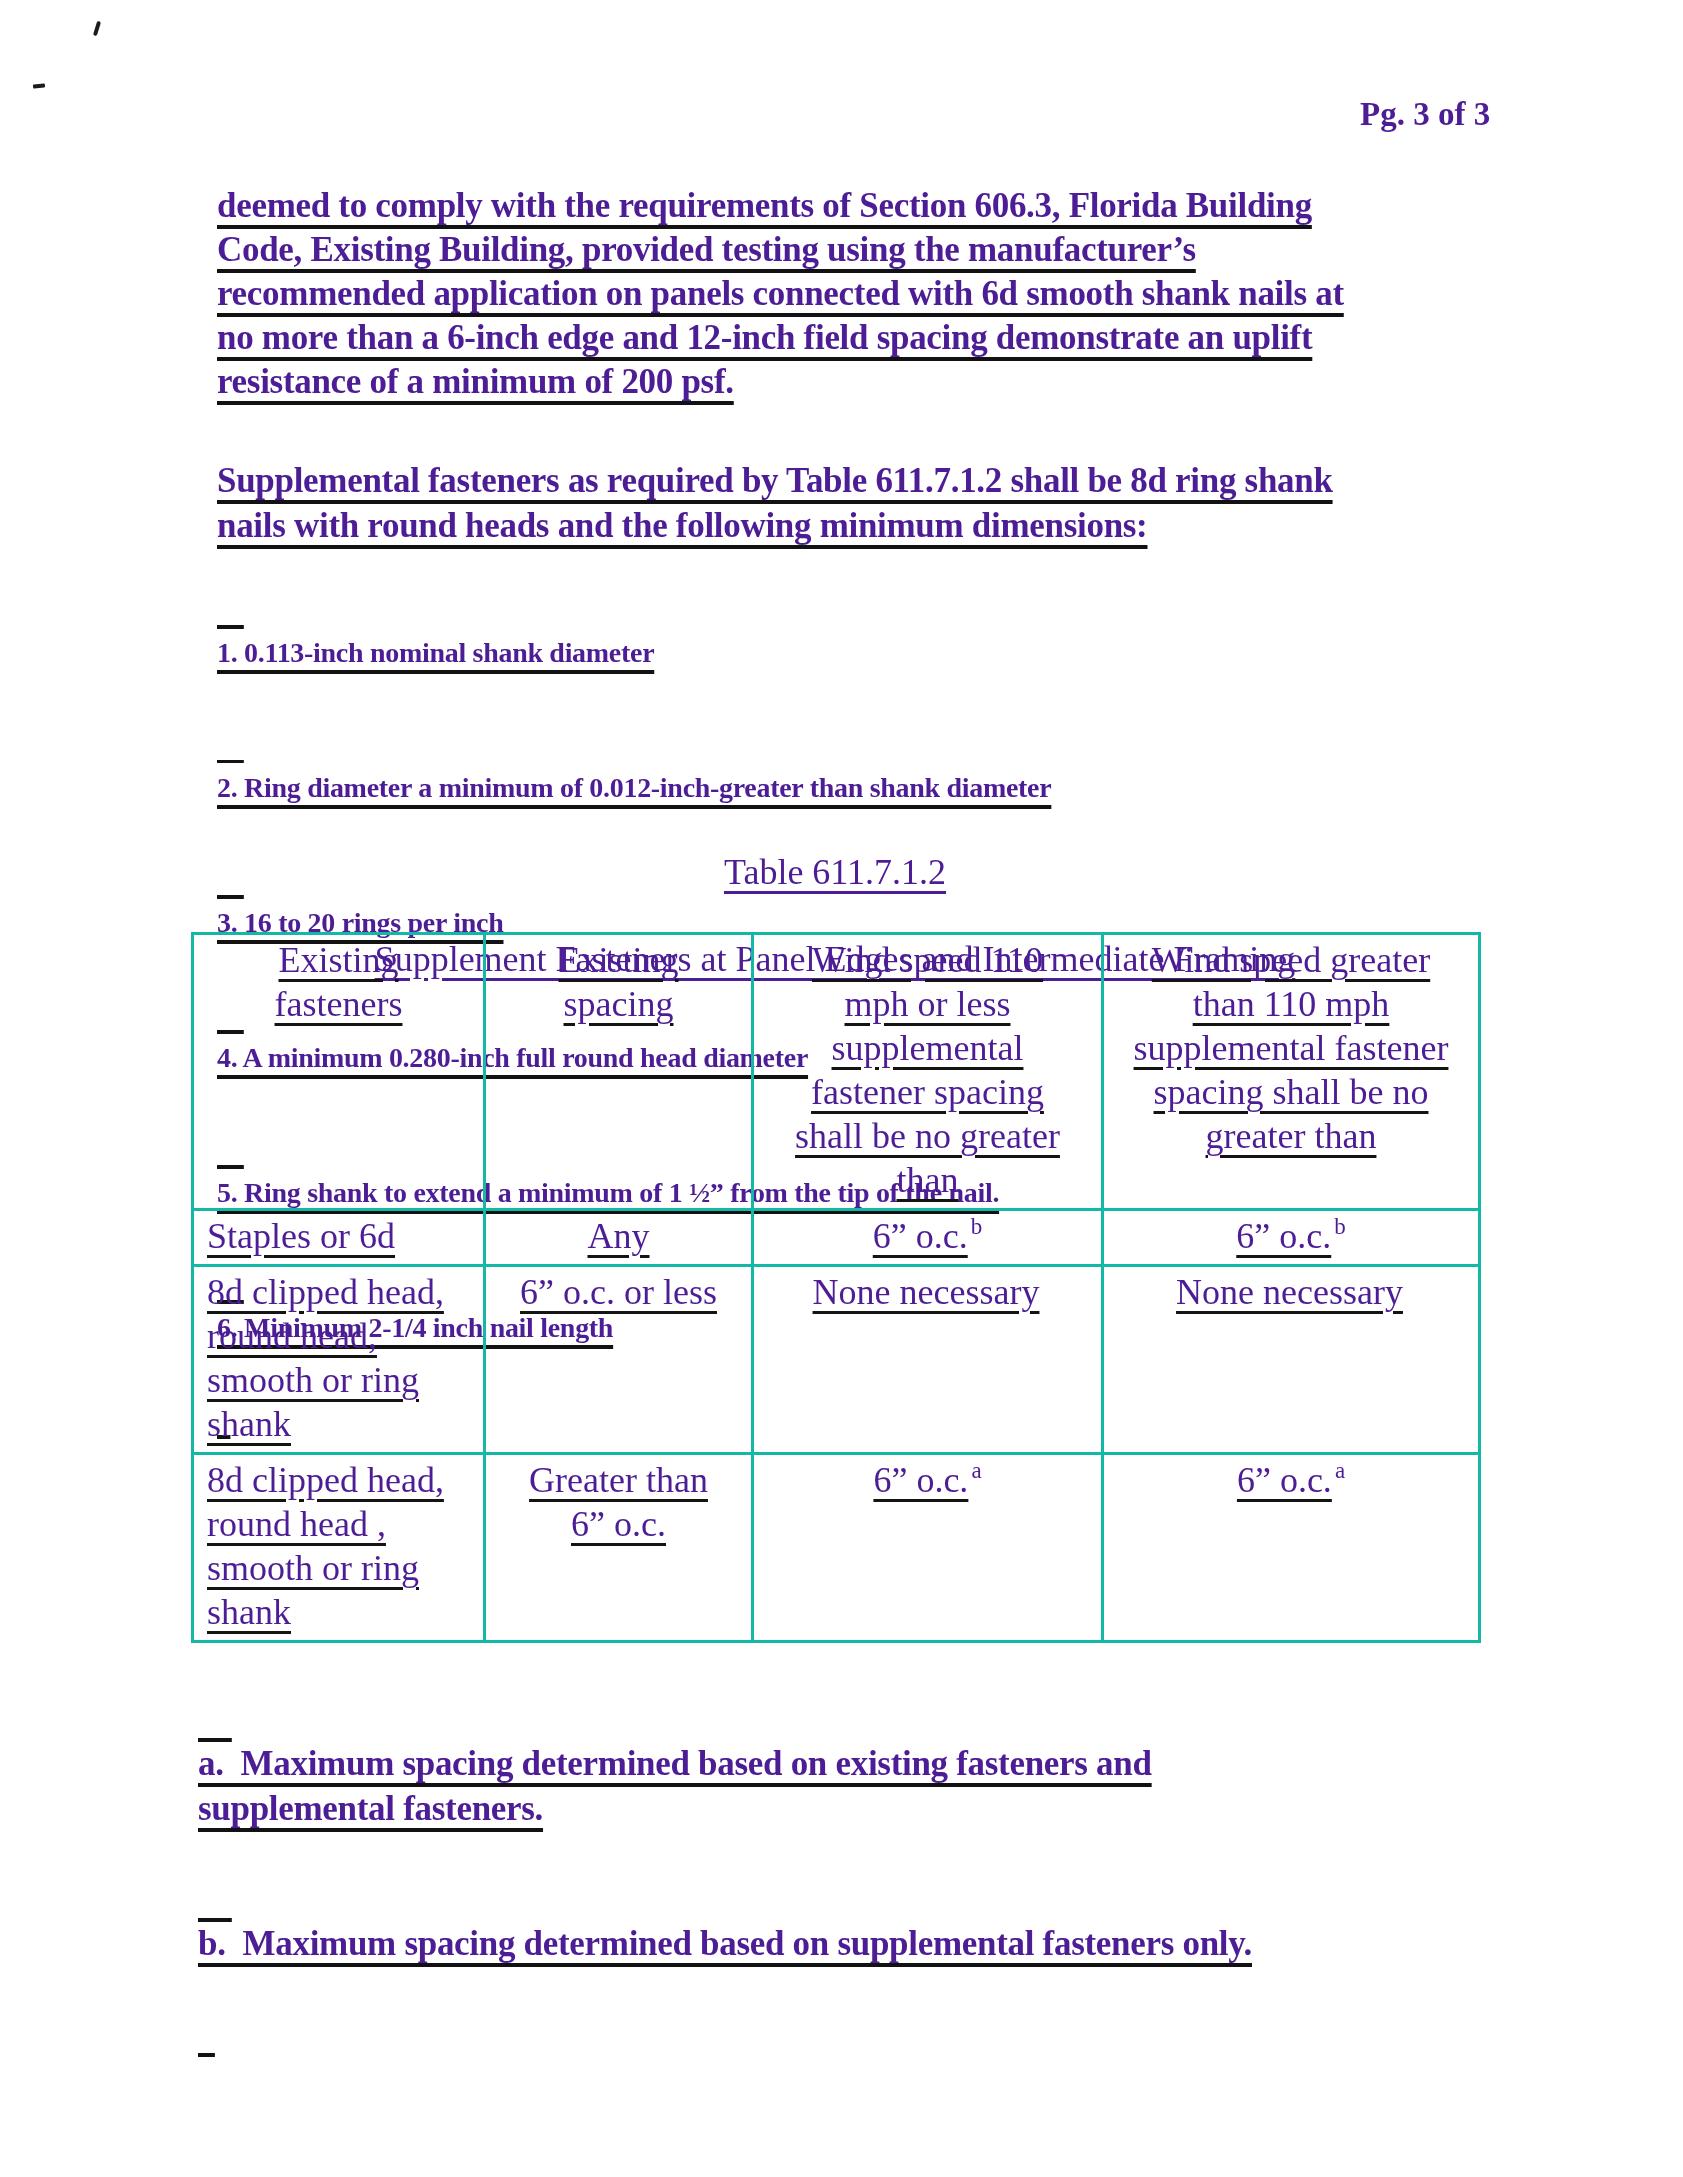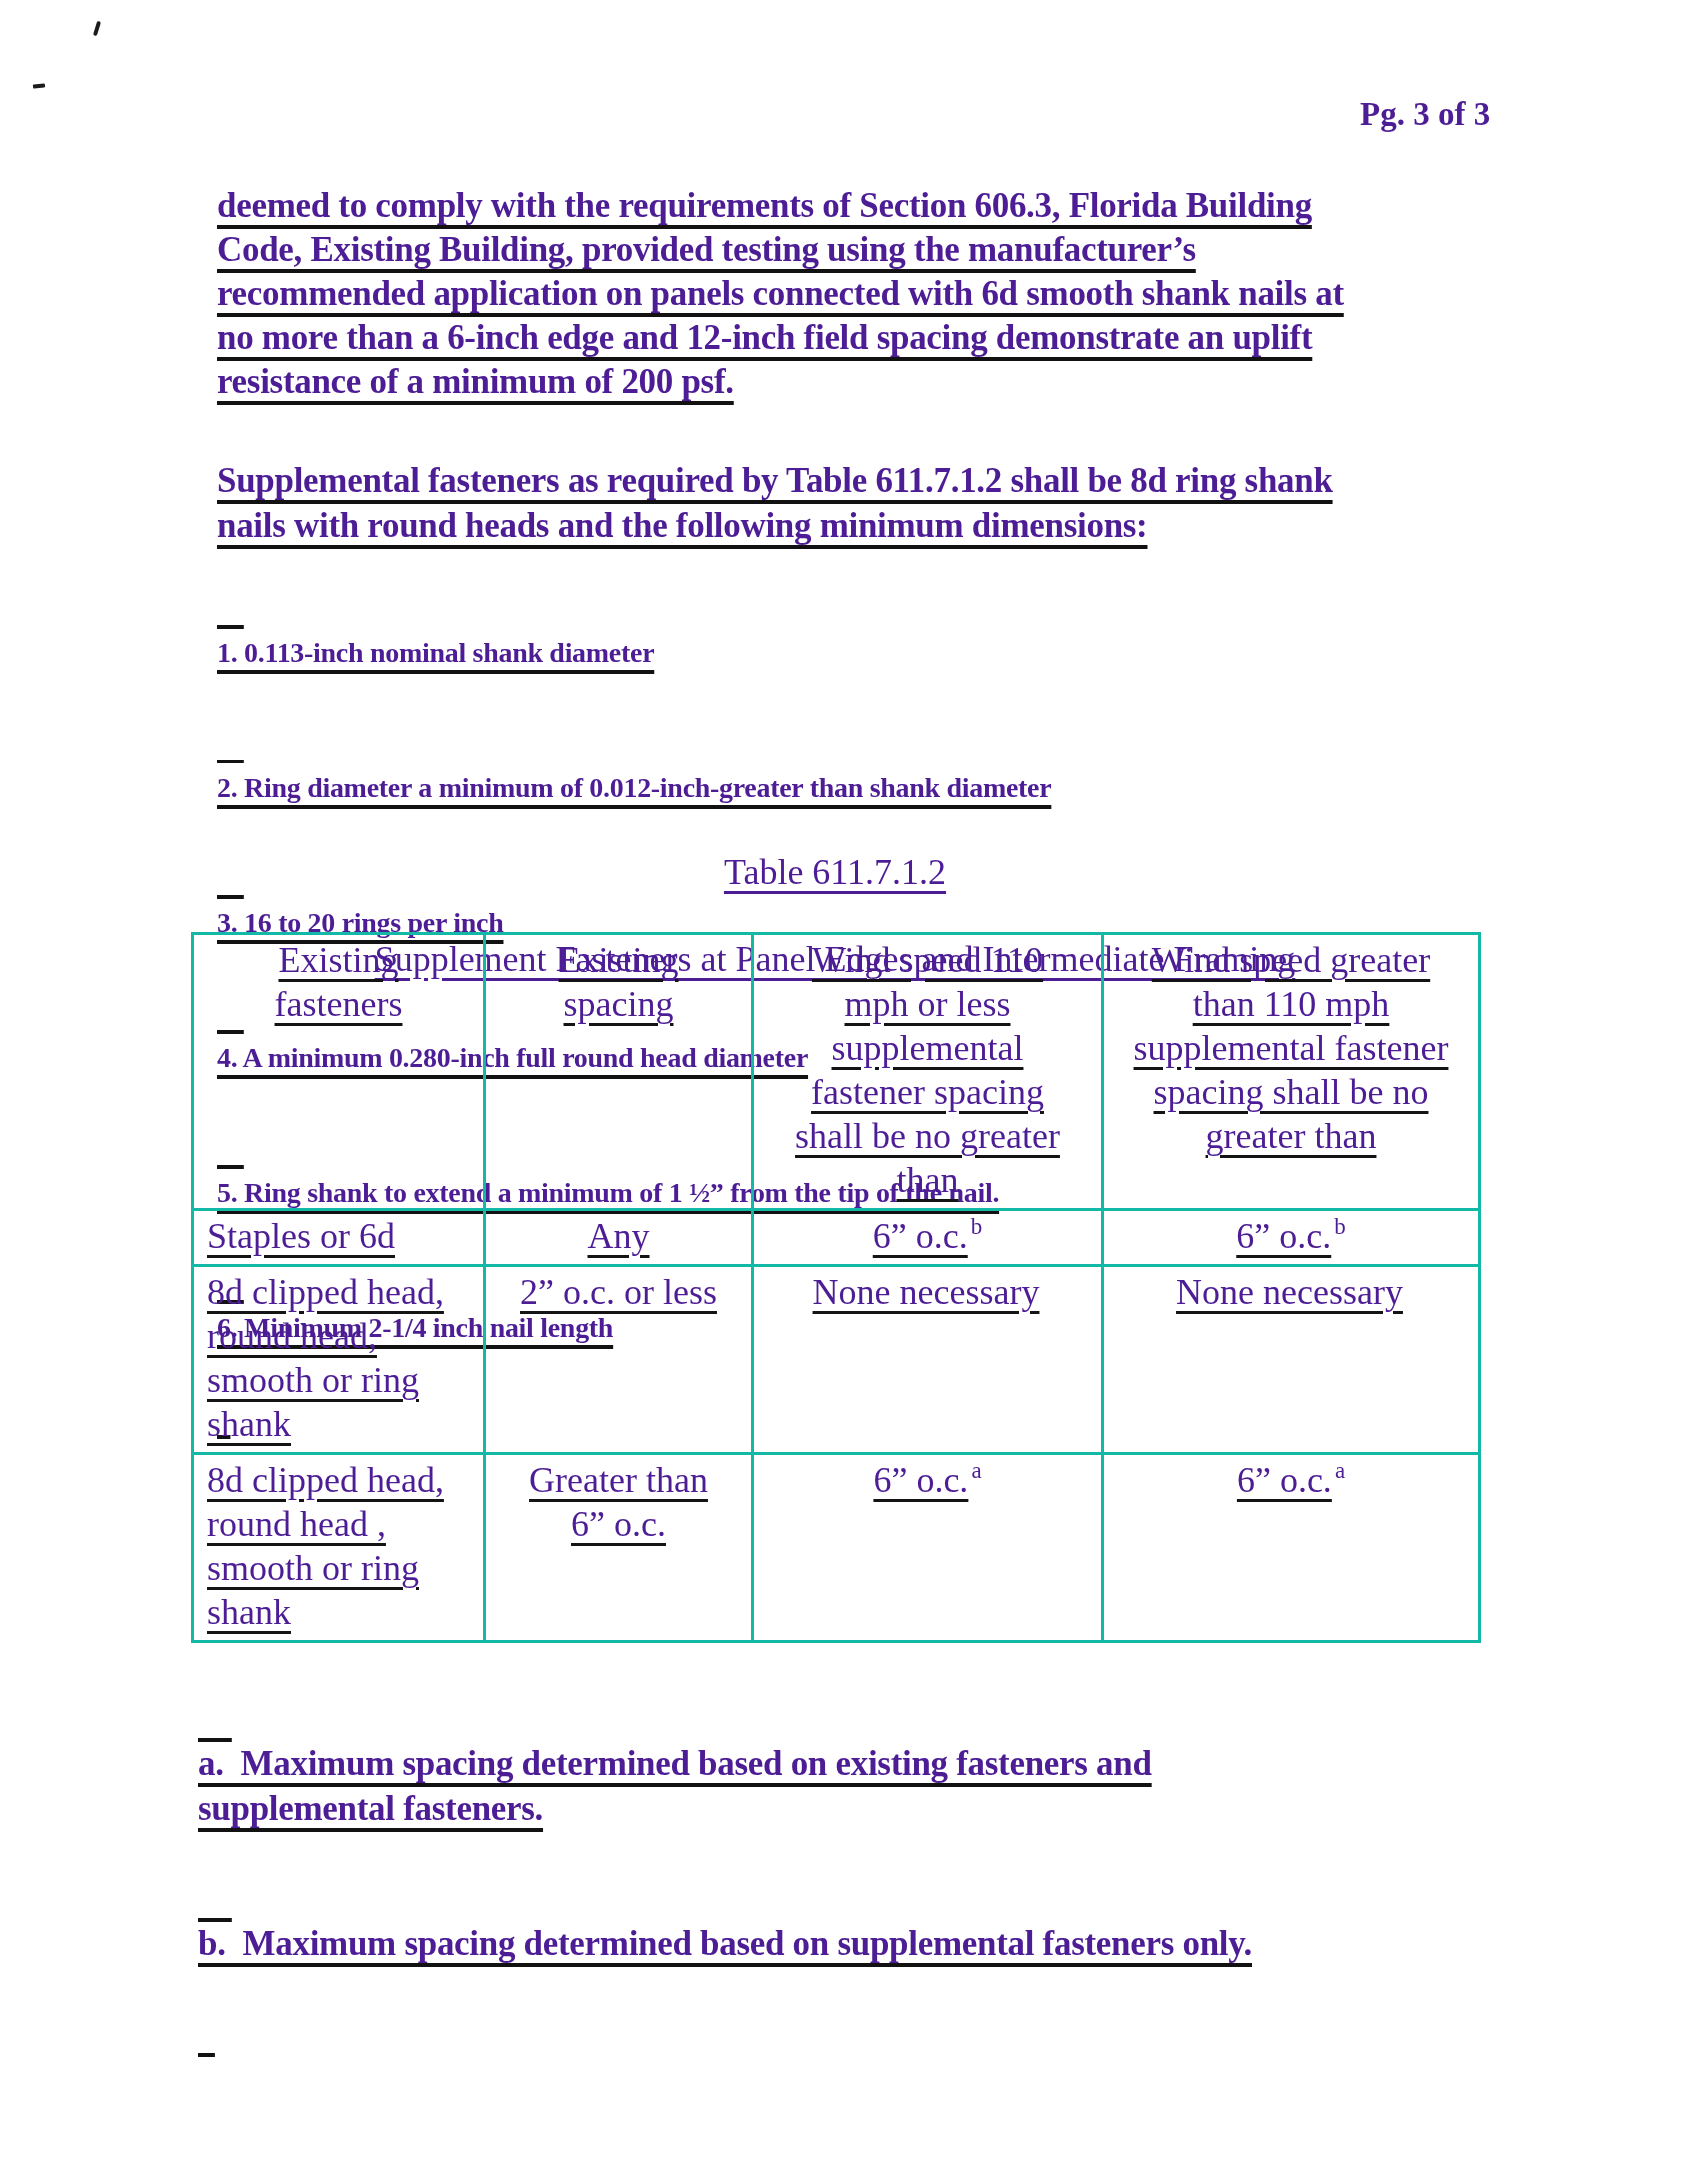--- a/index.html
+++ b/index.html
@@ -119,21 +119,21 @@
         <td class="cleft">Staples or 6d</td>
         <td>Any</td>
         <td><span>6” o.c.</span><span class="sup">b</span></td>
         <td><span>6” o.c.</span><span class="sup">b</span></td>
       </tr>
       <tr class="r2">
         <td class="cleft">8d clipped head,
 round head,
 smooth or ring
 shank</td>
-        <td>2” o.c. or less</td>
+        <td>6” o.c. or less</td>
         <td><span>None necessary</span><span class="sup"></span></td>
         <td><span>None necessary</span><span class="sup"></span></td>
       </tr>
       <tr class="r3">
         <td class="cleft">8d clipped head,
 round head ,
 smooth or ring
 shank</td>
         <td>Greater than
 6” o.c.</td>

